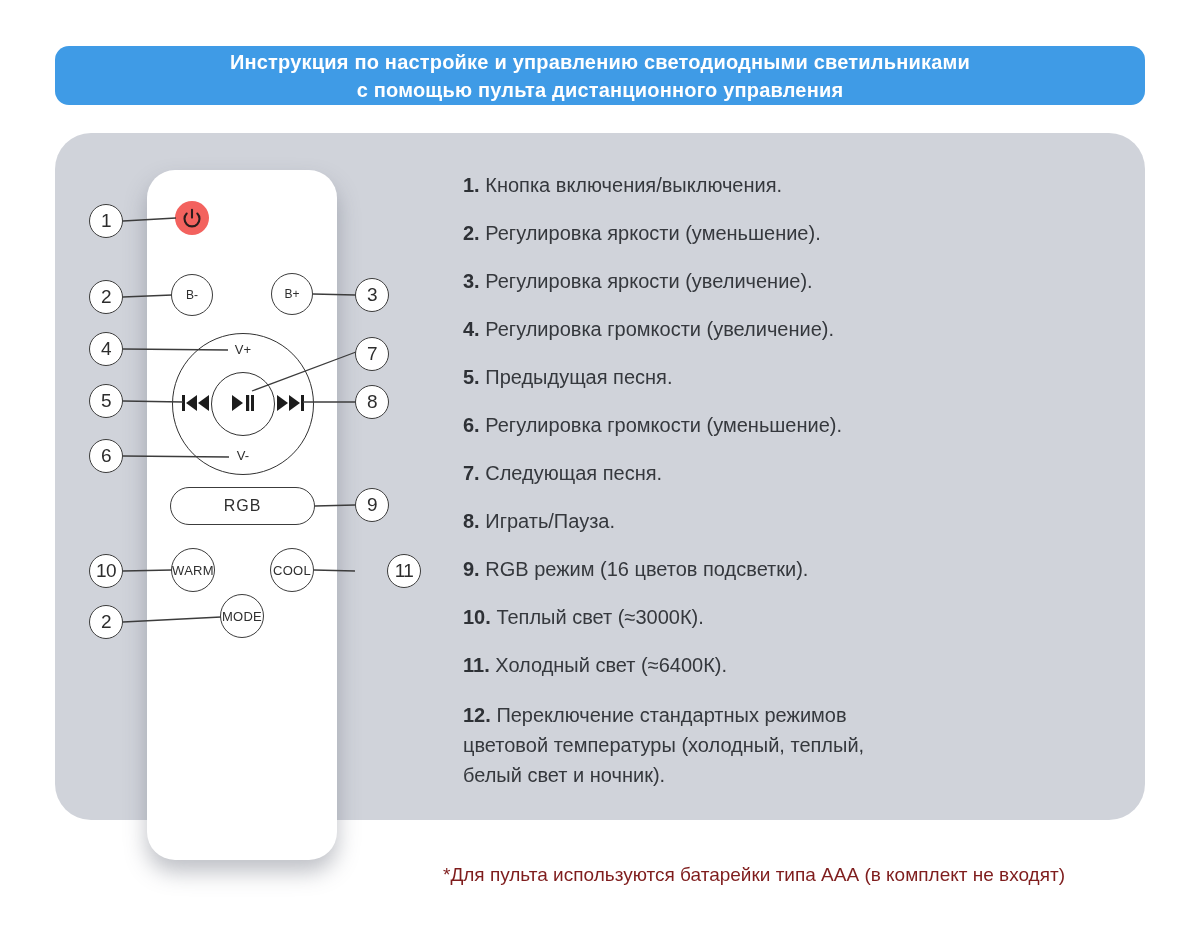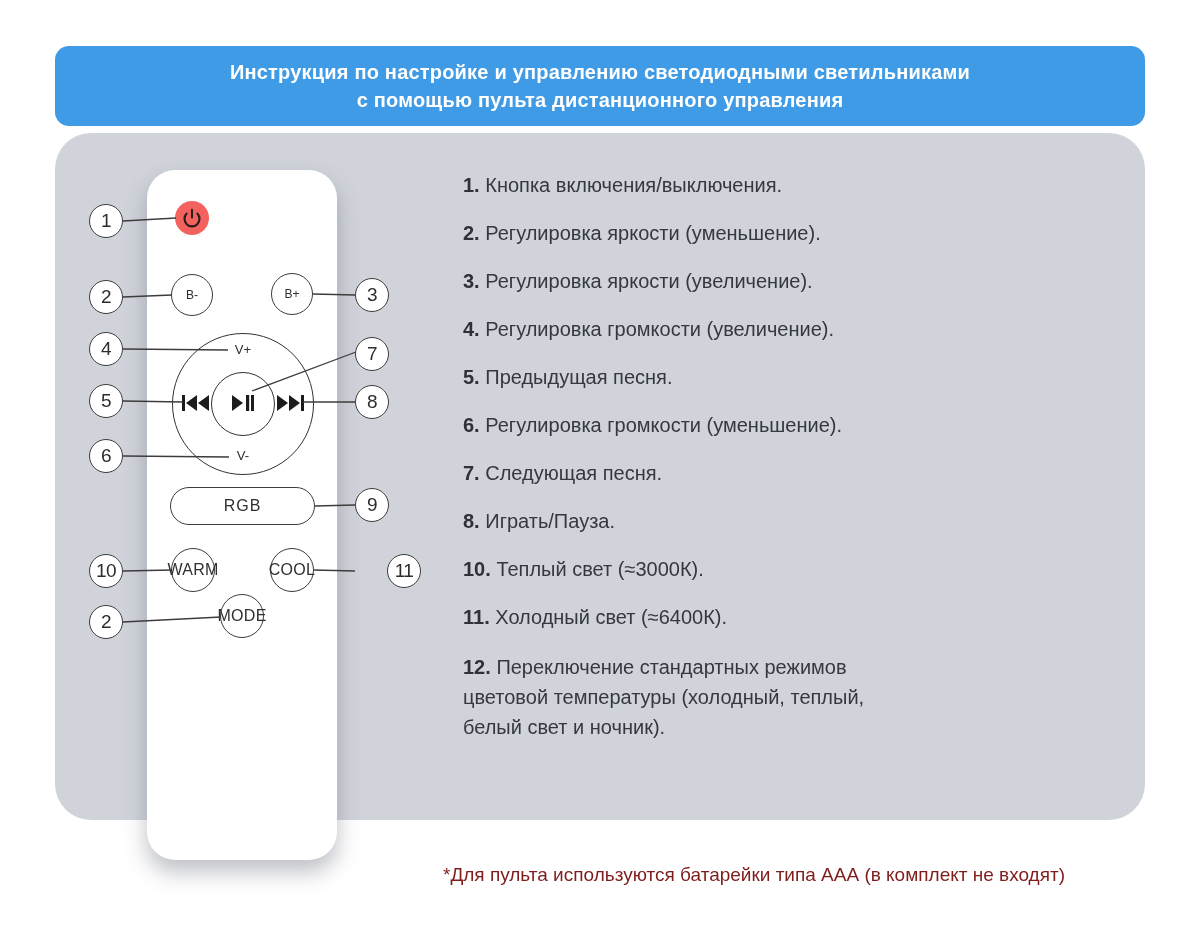--- a/index.html
+++ b/index.html
@@ -1,20 +1,20 @@
 <!DOCTYPE html>
 <html><head>
 <meta charset="utf-8">
 <style>
   html,body{margin:0;padding:0;background:#ffffff;}
   .page{position:relative;width:1200px;height:933px;background:#ffffff;overflow:hidden;
         font-family:"Liberation Sans", sans-serif;color:#35383d;}
 
   
-  .banner{position:absolute;left:55px;top:46px;width:1090px;height:80px;background:#3f9be6;
+  .banner{position:absolute;left:55px;top:46px;width:1090px;height:59px;background:#3f9be6;
           border-radius:14px;display:flex;flex-direction:column;justify-content:center;
           align-items:center;text-align:center;}
   .banner div{color:#ffffff;font-weight:bold;font-size:20px;line-height:28px;letter-spacing:.2px;}
 
   
   .panel{position:absolute;left:55px;top:133px;width:1090px;height:687px;background:#d0d3da;
          border-radius:36px;}
 
   
   .remote{position:absolute;left:147px;top:170px;width:190px;height:690px;background:#ffffff;
@@ -27,21 +27,21 @@
   .b-btn{width:42px;height:42px;font-size:12px;}
   .pad-outer{position:absolute;left:25px;top:163px;width:142px;height:142px;border:1.3px solid #323232;
              border-radius:50%;box-sizing:border-box;}
   .pad-inner{position:absolute;left:64px;top:202px;width:64px;height:64px;border:1.3px solid #323232;
              border-radius:50%;box-sizing:border-box;}
   .pad-label{position:absolute;width:40px;text-align:center;font-size:13px;color:#2f2f2f;}
   .media{position:absolute;}
   .rgb-btn{position:absolute;left:23px;top:317px;width:145px;height:38px;border:1.3px solid #3c3c3c;
            border-radius:19px;box-sizing:border-box;display:flex;align-items:center;justify-content:center;
            font-size:16px;letter-spacing:1px;color:#2f2f2f;}
-  .temp-btn{width:44px;height:44px;font-size:16px;letter-spacing:.3px;}
+  .temp-btn{width:44px;height:44px;font-size:13px;letter-spacing:.3px;}
 
   
   .callout{position:absolute;width:34px;height:34px;border:1.4px solid #3c3c3c;border-radius:50%;
            background:#fff;display:flex;align-items:center;justify-content:center;font-size:19px;
            color:#2d2d2d;box-sizing:border-box;letter-spacing:-.5px;z-index:5;}
 
   .lines{position:absolute;left:0;top:0;z-index:4;pointer-events:none;}
 
   
   .list{position:absolute;left:455px;top:172px;width:690px;}
@@ -174,20 +174,21 @@
 
   <div class="list">
     <p><b>1.</b> <span>Кнопка включения/выключения.</span></p>
     <p><b>2.</b> <span>Регулировка яркости (уменьшение).</span></p>
     <p><b>3.</b> <span>Регулировка яркости (увеличение).</span></p>
     <p><b>4.</b> <span>Регулировка громкости (увеличение).</span></p>
     <p><b>5.</b> <span>Предыдущая песня.</span></p>
     <p><b>6.</b> <span>Регулировка громкости (уменьшение).</span></p>
     <p><b>7.</b> <span>Следующая песня.</span></p>
     <p><b>8.</b> <span>Играть/Пауза.</span></p>
+    <p><b>9.</b> <span>RGB режим (16 цветов подсветки).</span></p>
     <p><b>10.</b> <span>Теплый свет (≈3000К).</span></p>
     <p><b>11.</b> <span>Холодный свет  (≈6400К).</span></p>
     <p class="wide"><b>12.</b> <span>Переключение стандартных режимов цветовой температуры (холодный, теплый, белый свет и ночник).</span></p>
   </div>
 
   <p class="footnote">*Для пульта используются батарейки типа ААА (в комплект не входят)</p>
 
 </div>
 
 </body></html>

